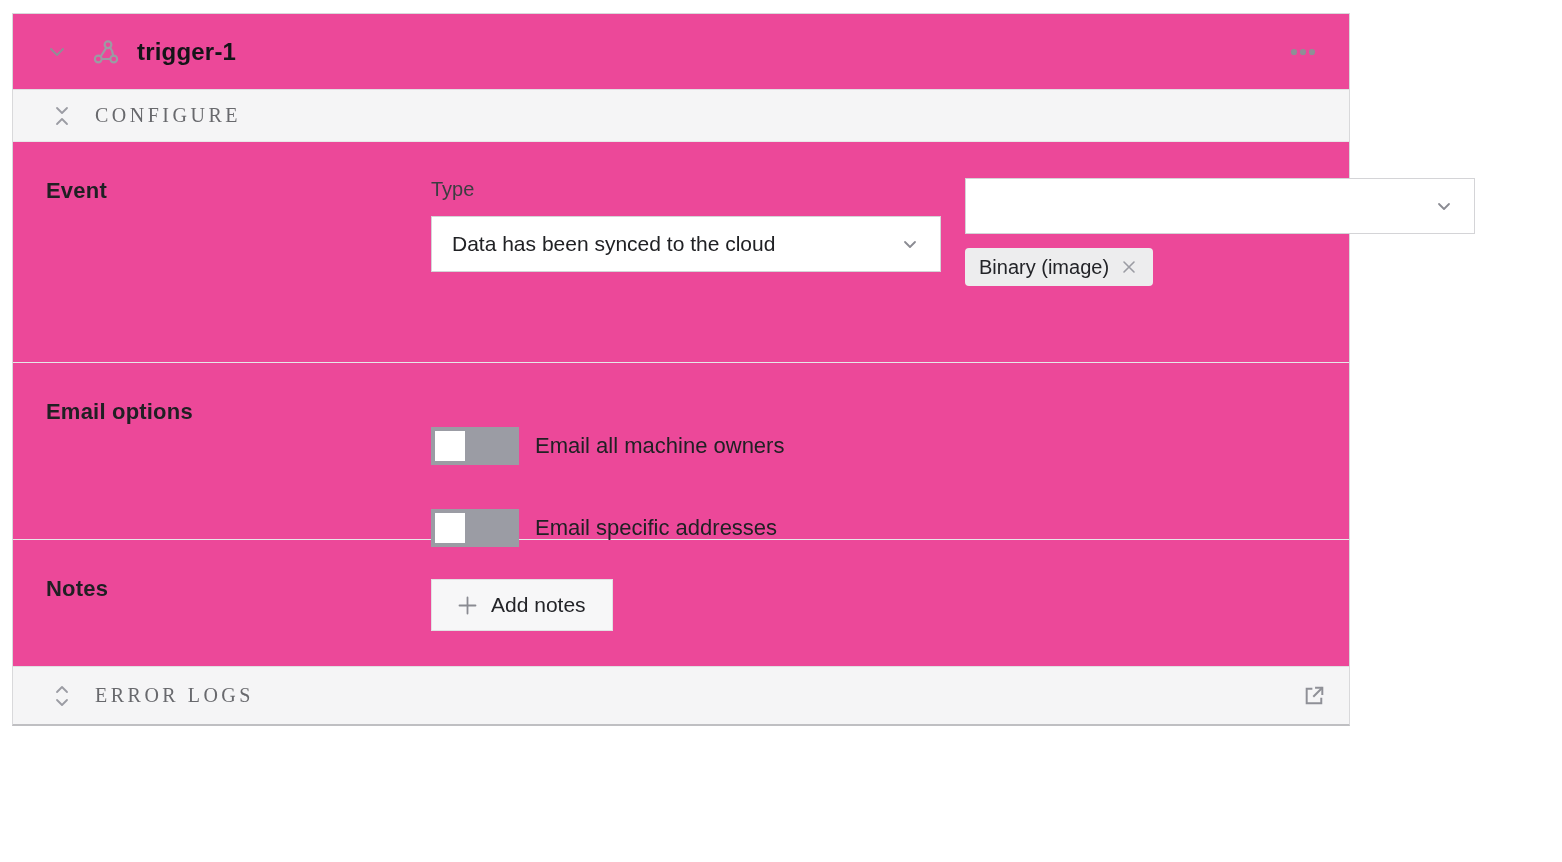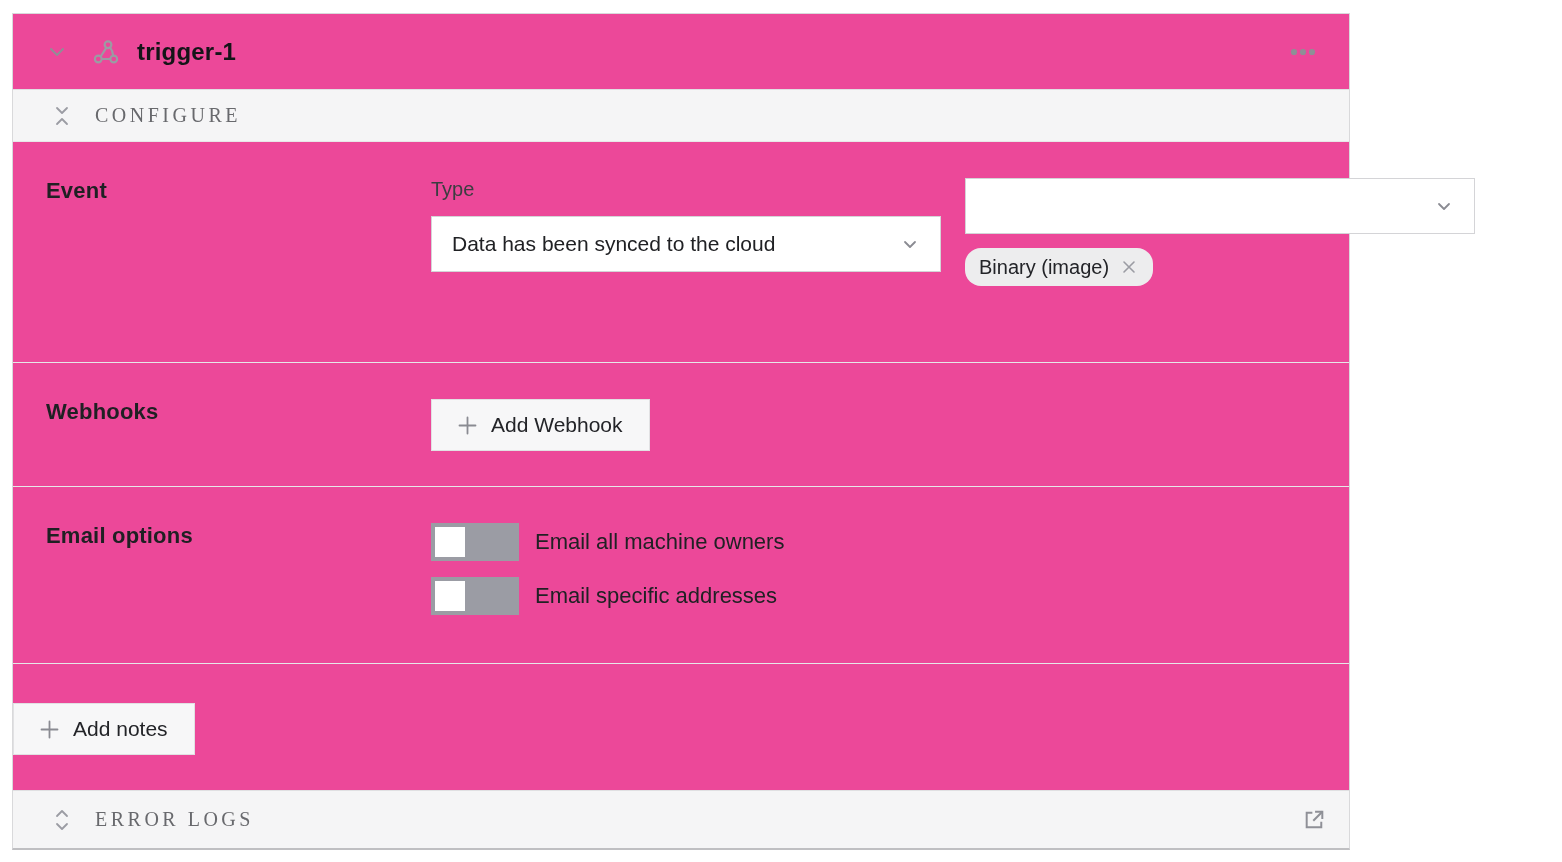--- a/index.html
+++ b/index.html
@@ -81,42 +81,42 @@
     display: flex; align-items: center;
     padding: 0 20px;
     cursor: pointer;
   }
   .select-value { font-size: 21px; color: #202124; flex: 1; white-space: nowrap; }
   .select-chevron { width: 20px; height: 20px; flex: none; }
   .chip-row { margin-top: 14px; display: flex; }
   .chip {
     display: inline-flex; align-items: center;
     height: 38px; padding: 0 14px;
-    background: #ededee; border-radius: 16px;
+    background: #ededee; border-radius: 4px;
     font-size: 20px; color: #232428;
   }
   .chip-x {
     margin-left: 10px; width: 20px; height: 20px;
     display: inline-flex; align-items: center; justify-content: center;
     cursor: pointer;
   }
 
   
   .ghost-button {
     display: inline-flex; align-items: center;
     height: 52px; padding: 0 26px;
     background: #f7f7f8; border: 1px solid #e1e1e3;
     font-family: "Liberation Sans", sans-serif;
     font-size: 21px; color: #232428;
     cursor: pointer;
   }
   .plus-icon { width: 19px; height: 19px; margin-right: 14px; }
 
   
-  .toggle-list { display: flex; flex-direction: column; gap: 16px; }
+  .toggle-list { display: flex; flex-direction: column; gap: 44px; margin-top: 28px; }
   .toggle-row { display: flex; align-items: center; }
   .toggle {
     position: relative; width: 88px; height: 38px;
     background: #9b9ca4; flex: none; cursor: pointer;
   }
   .toggle .knob {
     position: absolute; left: 4px; top: 4px;
     width: 30px; height: 30px; background: #ffffff;
   }
   .toggle-label { margin-left: 16px; font-size: 22px; color: #202124; }
@@ -198,33 +198,20 @@
                     <path d="M5 5 L15 15 M15 5 L5 15"></path>
                   </svg>
                 </span>
               </span>
             </div>
           </div>
         </div>
       </div>
     </div>
 
-    <div class="form-row row-webhooks">
-      <div class="row-label">Webhooks</div>
-      <div class="row-content">
-        <button class="ghost-button">
-          <span class="plus-icon">
-            <svg viewBox="0 0 19 19" fill="none" stroke="#8a8b92" stroke-width="1.8" stroke-linecap="round">
-              <path d="M9.5 1.5 V17.5 M1.5 9.5 H17.5"></path>
-            </svg>
-          </span>
-          <span>Add Webhook</span>
-        </button>
-      </div>
-    </div>
 
     <div class="form-row row-alert">
       <div class="row-label">Email options</div>
       <div class="row-content">
         <div class="toggle-list">
           <div class="toggle-row">
             <span class="toggle">
               <span class="knob"></span>
             </span>
             <span class="toggle-label">Email all machine owners</span>
@@ -233,20 +220,21 @@
             <span class="toggle">
               <span class="knob"></span>
             </span>
             <span class="toggle-label">Email specific addresses</span>
           </div>
         </div>
       </div>
     </div>
 
     <div class="form-row row-notes">
+      <div class="row-label">Notes</div>
       <div class="row-content" style="padding-top:39px;">
         <button class="ghost-button">
           <span class="plus-icon">
             <svg viewBox="0 0 19 19" fill="none" stroke="#8a8b92" stroke-width="1.8" stroke-linecap="round">
               <path d="M9.5 1.5 V17.5 M1.5 9.5 H17.5"></path>
             </svg>
           </span>
           <span>Add notes</span>
         </button>
       </div>

